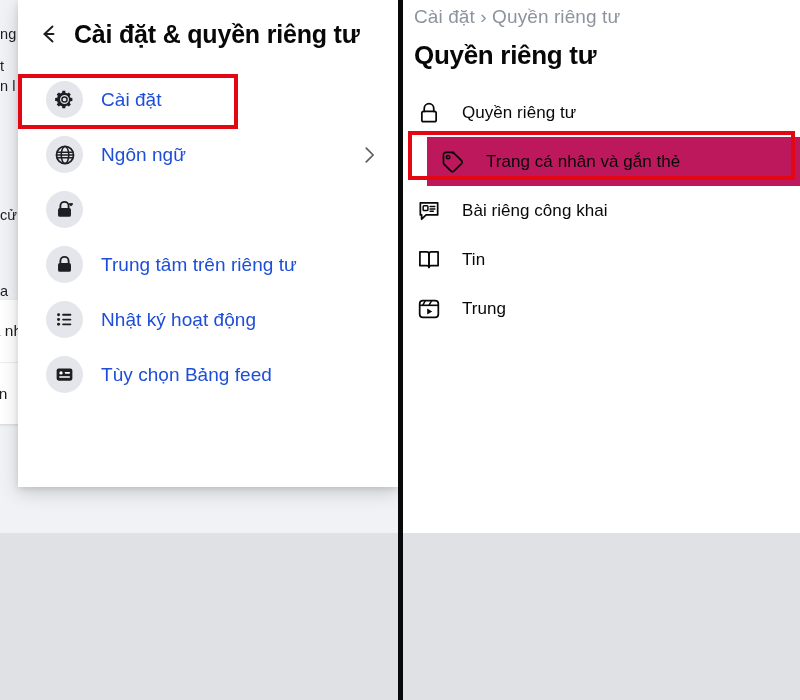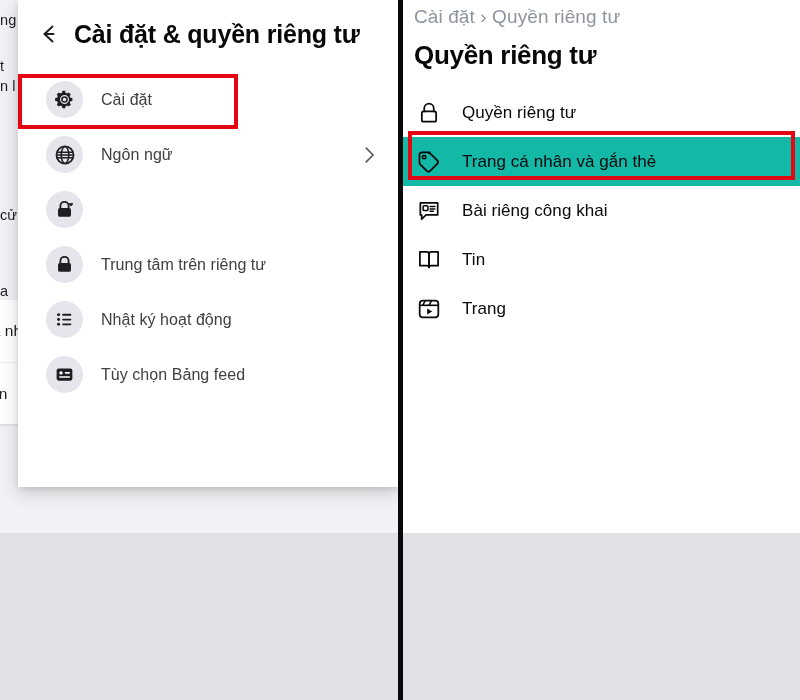--- a/index.html
+++ b/index.html
@@ -152,22 +152,22 @@
     width: 37px; height: 37px;
     border-radius: 50%;
     background: #e4e6eb;
     flex: 0 0 auto;
     display: flex;
     align-items: center;
     justify-content: center;
     margin-right: 18px;
   }
   .dd-label {
-    font-size: 16px;
-    color: #404040;
+    font-size: 19px;
+    color: #1d4ed8;
     letter-spacing: .05px;
     white-space: nowrap;
   }
   .chev {
     margin-left: auto;
     display: flex;
     align-items: center;
   }
 
   
@@ -224,21 +224,22 @@
     width: 397px;
   }
   .r-item {
     display: flex;
     align-items: center;
     height: 49px;
     padding-left: 11px;
     box-sizing: border-box;
   }
   .r-item.active {
-    background: #14b8a6;
+    background: #be185d;
+    margin-left: 24px;
   }
   .r-icon {
     width: 30px; height: 30px;
     flex: 0 0 auto;
     margin-right: 18px;
     display: flex;
     align-items: center;
     justify-content: center;
   }
   .r-label {
@@ -262,21 +263,21 @@
   }
 </style>
 </head>
 <body>
 
 <div class="screen">
 
   <div class="left-half">
     <div class="left-page-bg"></div>
 
-    <div class="frag" style="top:12px;">ng</div>
+    <div class="frag" style="top:26px;">ng</div>
     <div class="frag" style="top:36px;padding-left:34px;">ch</div>
     <div class="frag" style="top:58px;">t</div>
     <div class="frag" style="top:78px;">n l</div>
     <div class="frag" style="top:207px;">cử</div>
     <div class="frag" style="top:283px;">a</div>
 
     <div class="bg-card">
       <div class="bg-row">
         <span class="bg-row-label">hiện trên trang cá nhân của</span>
         <span class="toggle">
@@ -437,21 +438,21 @@
 
       <div class="r-item">
         <span class="r-icon">
           <svg width="26" height="26" viewBox="0 0 24 24" aria-hidden="true">
             <rect x="3.4" y="4.2" width="17.2" height="15.6" rx="3" fill="none" stroke="#080809" stroke-width="1.6"></rect>
             <path d="M3.6 8.6h16.8" fill="none" stroke="#080809" stroke-width="1.5"></path>
             <path d="M8.6 4.3 6.2 8.6M14.4 4.3 12 8.6" fill="none" stroke="#080809" stroke-width="1.4"></path>
             <path d="M10.3 11.6 L15 14.3 L10.3 17z" fill="#080809"></path>
           </svg>
         </span>
-        <span class="r-label">Trang</span>
+        <span class="r-label">Trung</span>
       </div>
 
     </div>
 
     <div class="hl-right"></div>
   </div>
 
 </div>
 
 </body></html>

